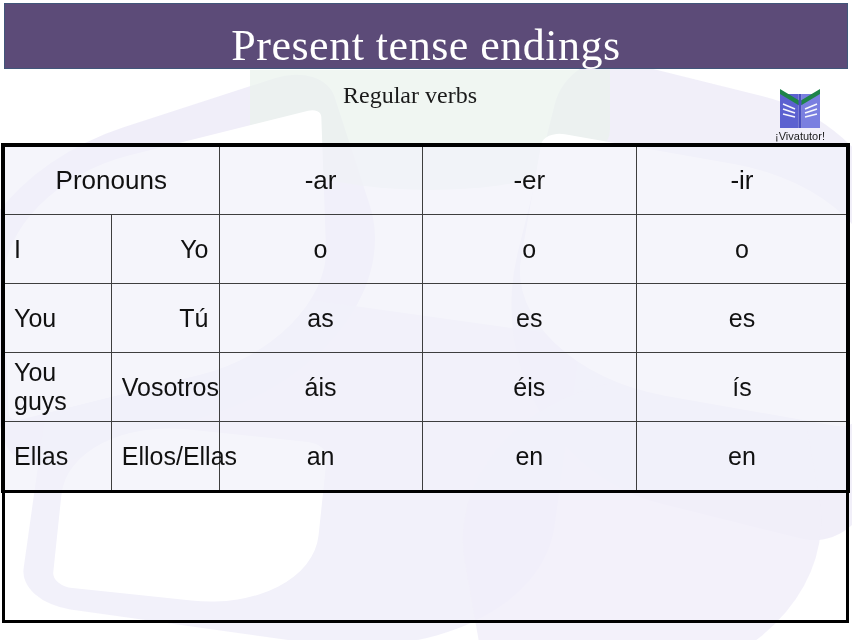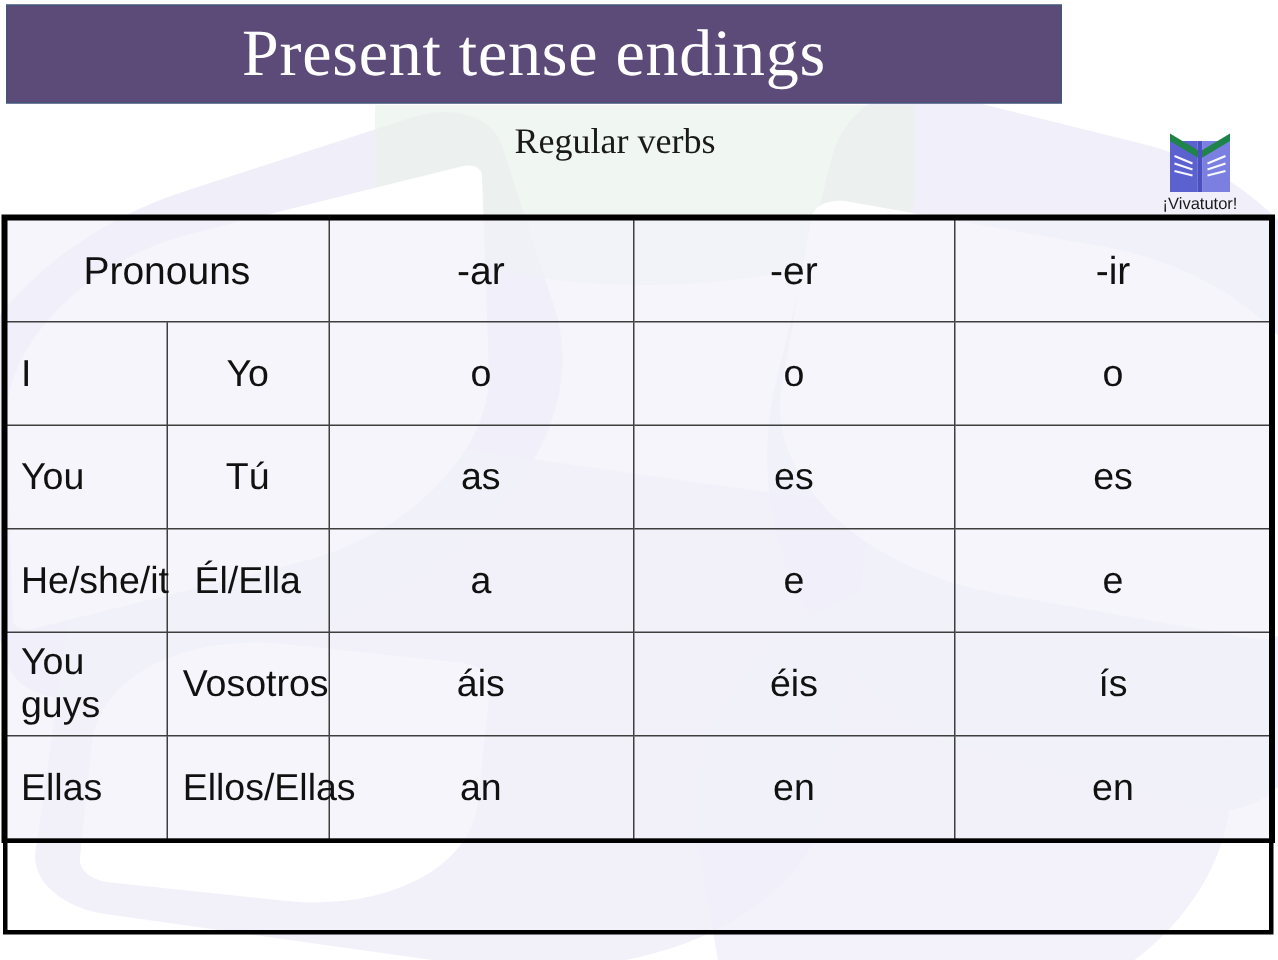--- a/index.html
+++ b/index.html
@@ -85,27 +85,27 @@
     width: 260px; height: 170px;
     transform: rotate(6deg);
     border-radius: 46% 8% 46% 8%;
   }
 
   
   #title-banner {
     position: absolute;
     left: 4px;
     top: 3px;
-    width: 704px;
+    width: 844px;
     height: 66px;
     box-sizing: border-box;
     background: #5c4b78;
     border: 1px solid #41567a;
     display: flex;
-    align-items: center;
+    align-items: flex-end;
     justify-content: center;
     z-index: 3;
   }
   #title-banner .title-text {
     font-family: "Liberation Serif", serif;
     font-size: 44px;
     color: #ffffff;
     letter-spacing: 0.5px;
     line-height: 1;
   }
@@ -169,21 +169,21 @@
     color: #111111;
     text-align: center;
   }
   #conj-table tr.body-row td {
     height: 68px;
     font-size: 25px;
     color: #111111;
     vertical-align: middle;
   }
   .col-en   { width: 170px; text-align: left; }
-  .col-es   { width: 180px; text-align: center; }
+  .col-es   { width: 180px; text-align: right; }
   .col-ar   { width: 159px; text-align: center; }
   .col-er   { width: 169px; text-align: center; }
   .col-ir   { width: 166px; text-align: center; }
 
   .end-ar { color: #cc0000; }
   .end-er { color: #00b050; }
   .end-ir { color: #2d5560; }
 
   
   #conj-table {
@@ -258,27 +258,20 @@
     </tr>
 
     <tr class="body-row">
       <td class="col-en">You</td>
       <td class="col-es">Tú</td>
       <td class="col-ar end-ar">as</td>
       <td class="col-er end-er">es</td>
       <td class="col-ir end-ir">es</td>
     </tr>
 
-    <tr class="body-row">
-      <td class="col-en">He/she/it</td>
-      <td class="col-es">Él/Ella</td>
-      <td class="col-ar end-ar">a</td>
-      <td class="col-er end-er">e</td>
-      <td class="col-ir end-ir">e</td>
-    </tr>
 
 
     <tr class="body-row">
       <td class="col-en">You guys</td>
       <td class="col-es">Vosotros</td>
       <td class="col-ar end-ar">áis</td>
       <td class="col-er end-er">éis</td>
       <td class="col-ir end-ir">ís</td>
     </tr>
 

